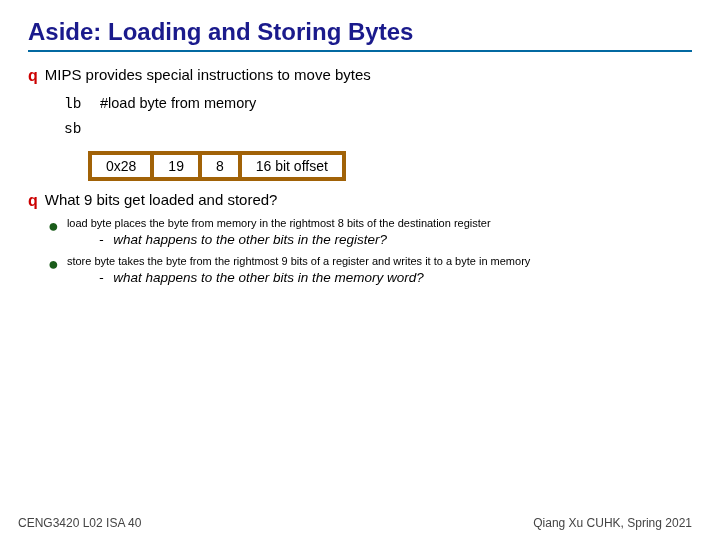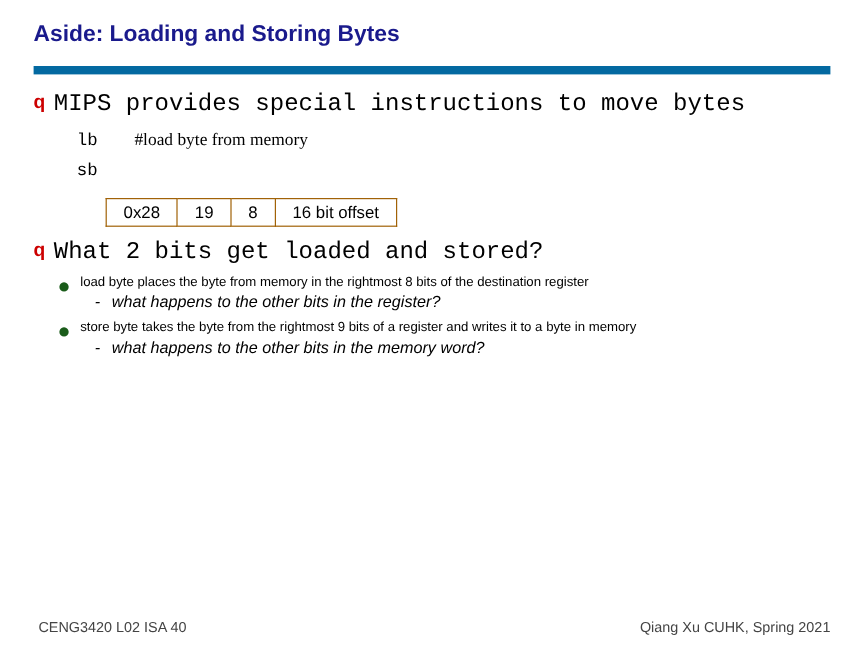--- a/index.html
+++ b/index.html
@@ -9,25 +9,25 @@
       height: 540px;
       background: #ffffff;
       font-family: Arial, Helvetica, sans-serif;
       font-size: 15px;
       color: #000;
       padding: 18px 28px 14px 28px;
       overflow: hidden;
     }
 
     .title {
-      font-size: 19px;
+      font-size: 24px;
       font-weight: bold;
       color: #1a1a8c;
-      border-bottom: 7px solid #0369a1;
-      padding-bottom: 15px;
+      border-bottom: 2px solid #0369a1;
+      padding-bottom: 4px;
       margin-bottom: 14px;
     }
 
     .section {
       margin-bottom: 10px;
     }
 
     .bullet-row {
       display: flex;
       align-items: flex-start;
@@ -37,66 +37,65 @@
     .bullet-q {
       color: #cc0000;
       font-size: 16px;
       font-weight: bold;
       margin-right: 7px;
       margin-top: 1px;
       flex-shrink: 0;
     }
 
     .bullet-text {
-      font-size: 20px;
-      font-family: Liberation Mono, monospace;
+      font-size: 15px;
     }
 
     .code-block {
       font-family: 'Courier New', Courier, monospace;
       font-size: 14.5px;
       margin: 4px 0 4px 36px;
       line-height: 1.7;
     }
 
     .code-line {
       display: flex;
       align-items: baseline;
-      gap: 16px;
+      gap: 4px;
     }
 
     .code-instr {
       display: inline-block;
       width: 32px;
       font-family: 'Courier New', Courier, monospace;
     }
 
     .code-args {
       display: inline-block;
       width: 130px;
       font-family: 'Courier New', Courier, monospace;
     }
 
     .code-comment {
-      font-family: Liberation Serif, serif;
+      font-family: Liberation Sans, sans-serif;
       color: #000;
     }
 
     
     .bit-table-wrapper {
       margin: 10px 0 10px 60px;
     }
 
     .bit-table {
       border-collapse: collapse;
       font-size: 14px;
     }
 
     .bit-table td {
-      border: 1px solid #a16207;
+      border: 4px solid #a16207;
       padding: 3px 14px;
       text-align: center;
       font-family: Arial, sans-serif;
     }
 
     .section-q2 {
       margin-top: 8px;
       margin-bottom: 6px;
     }
 
@@ -115,34 +114,34 @@
       flex-shrink: 0;
       line-height: 1.3;
     }
 
     .bullet-l-text {
       font-size: 11px;
       line-height: 1.45;
     }
 
     .sub-bullet {
-      margin-left: 12px;
+      margin-left: 32px;
       font-size: 13.5px;
       margin-bottom: 3px;
       font-style: italic;
     }
 
     .sub-dash {
       margin-right: 6px;
     }
 
     .footer {
       position: absolute;
       bottom: 10px;
-      left: 32px;
+      left: 18px;
       right: 28px;
       display: flex;
       justify-content: space-between;
       font-size: 12px;
       color: #444;
     }
   </style>
 </head>
 <body>
 
@@ -174,21 +173,21 @@
         <td>16 bit offset</td>
       </tr>
     </tbody>
       </table>
   </div>
 </div>
 
 <div class="section section-q2">
   <div class="bullet-row">
     <span class="bullet-q">q</span>
-    <span class="bullet-text">What 2 bits get loaded and stored?</span>
+    <span class="bullet-text">What 9 bits get loaded and stored?</span>
   </div>
 
   <div class="bullet-l">
     <span class="bullet-dot">●</span>
     <div>
       <div class="bullet-l-text">load byte places the byte from memory in the rightmost 8 bits of the destination register</div>
       <div class="sub-bullet">
         <span class="sub-dash">-</span><span> what happens to the other bits in the register?</span>
       </div>
     </div>

